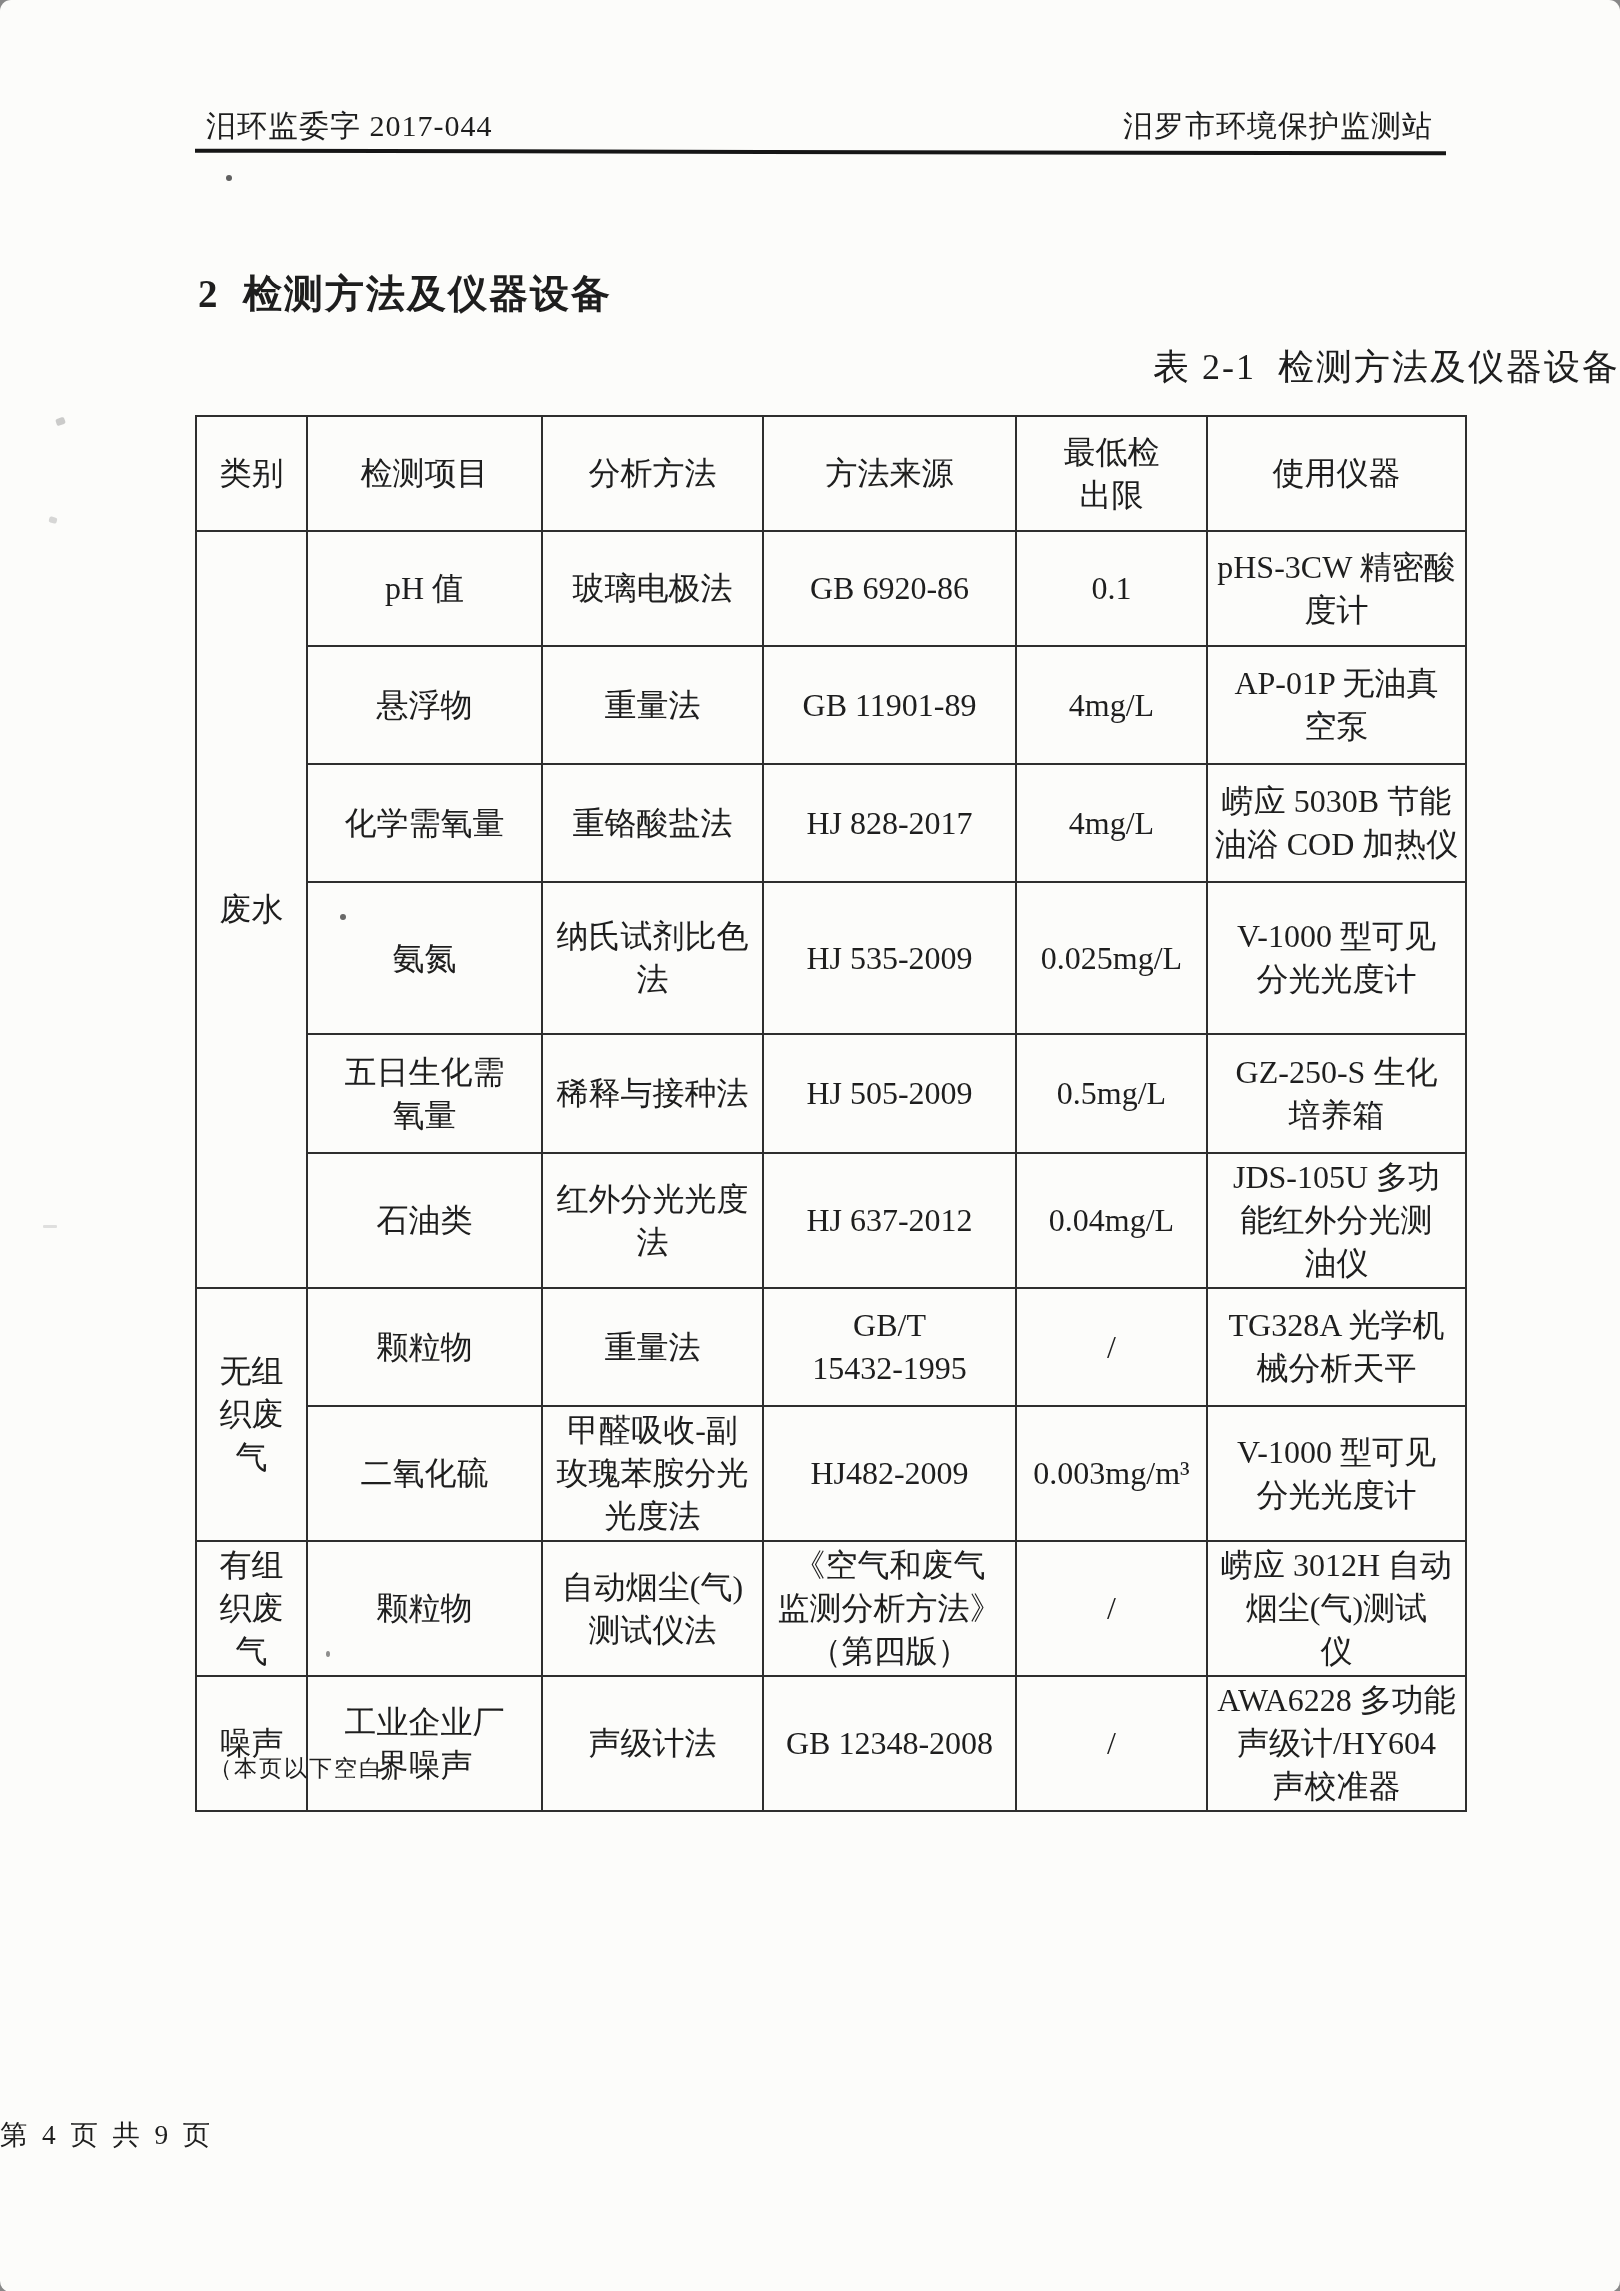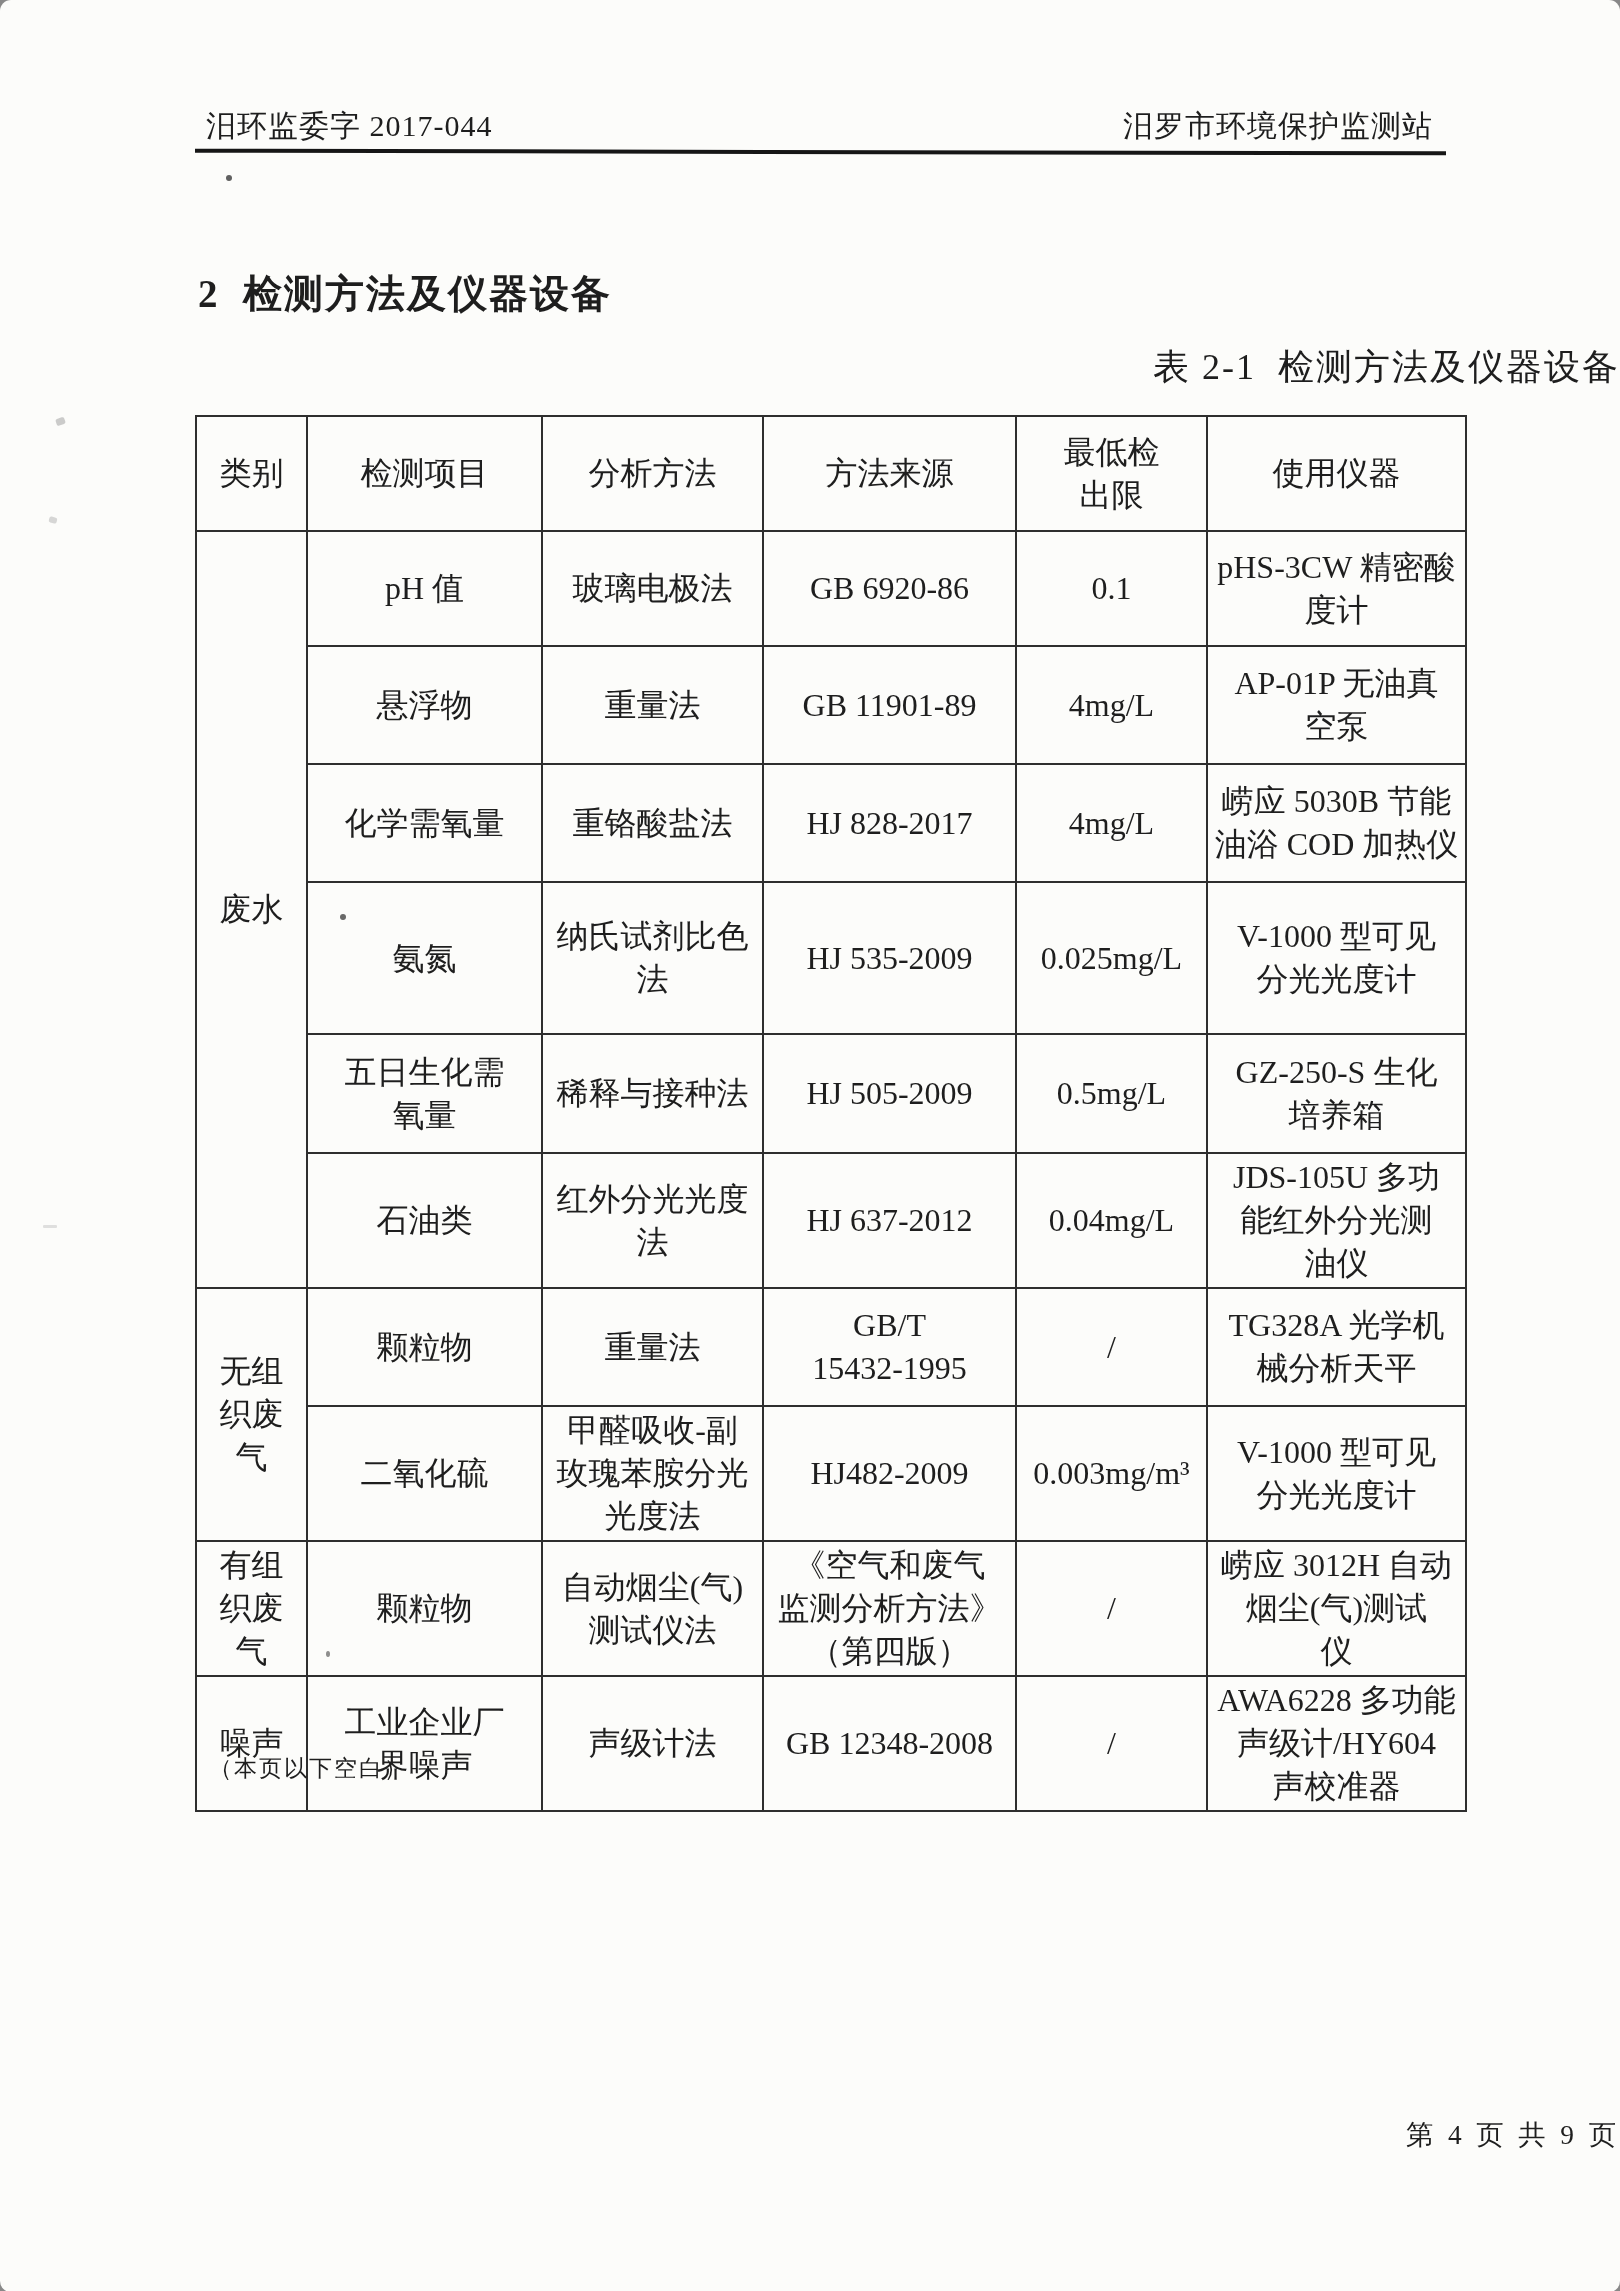--- a/index.html
+++ b/index.html
@@ -46,21 +46,21 @@
     white-space:pre;
     overflow:hidden;
   }
   
   .blank-note {
     position:absolute; left:209px; top:1753px;
     font-size:23px; letter-spacing:2px; white-space:pre;
   }
   .page-footer {
     position:absolute; left:0; top:2117px; width:1620px;
-    text-align:right; font-size:27.4px; letter-spacing:3.9px; white-space:pre;
+    text-align:left; font-size:27.4px; letter-spacing:3.9px; white-space:pre;
   }
   
   .artifact { position:absolute; background:#444; border-radius:50%; }
   .a-dot1   { left:226px; top:175px;  width:5.9px;  height:5.9px; opacity:.85; }
   .a-sq1    { left:56px;  top:418px;  width:8.8px;  height:6.9px; background:#9a9a9a; opacity:.5;  transform:rotate(-20deg); border-radius:2px; }
   .a-sq2    { left:49px;  top:517px;  width:7.8px;  height:5.9px; background:#a8a8a8; opacity:.45; transform:rotate(15deg);  border-radius:2px; }
   .a-ammonia{ left:340px; top:914px;  width:5.9px;  height:5.9px; opacity:.8; }
   .a-noise  { left:326px; top:1651px; width:3.9px;  height:5.9px; opacity:.6; }
   .a-dash   { left:43px;  top:1225px; width:13.7px; height:2.9px; background:#b5b5b5; opacity:.4; border-radius:1px; }
 </style>

